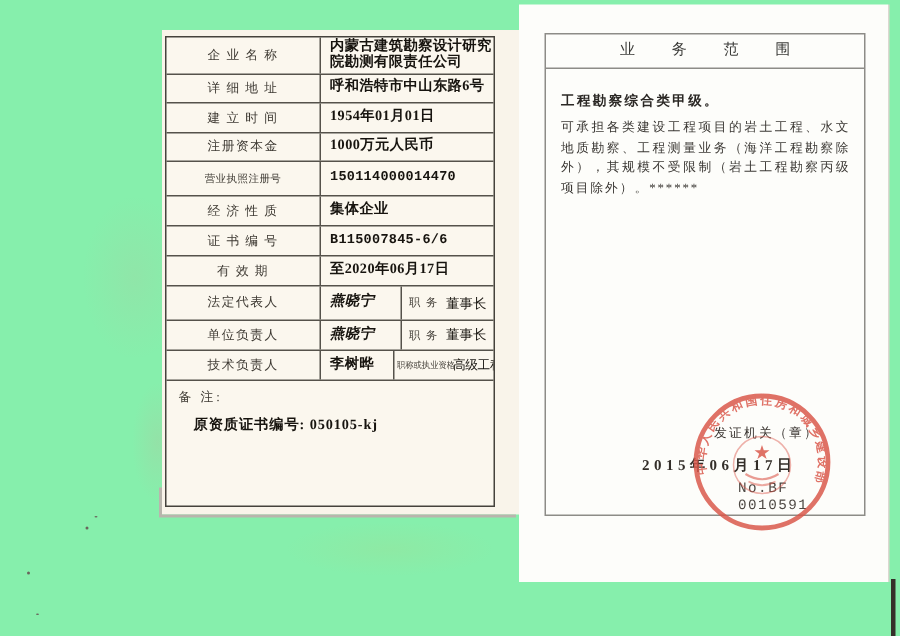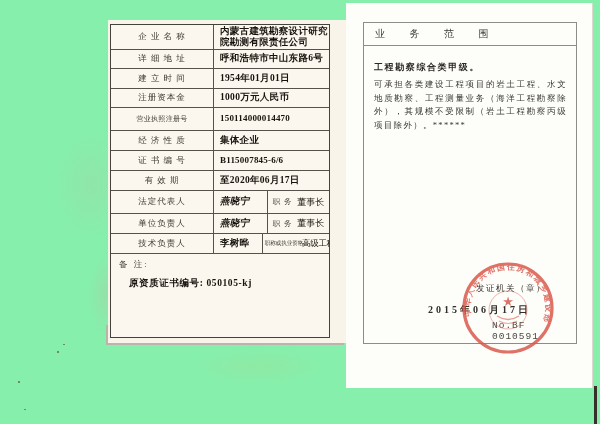--- a/index.html
+++ b/index.html
@@ -33,41 +33,41 @@
   .trow:last-child{border-bottom:none;flex:1 1 auto;}
   .tl{
     width:103px;flex:0 0 103px;border-right:1px solid #55524b;box-sizing:border-box;
     display:flex;align-items:center;justify-content:center;text-align:center;
     font-size:8.5px;letter-spacing:1px;color:#3e3a33;
   }
   .tv{
     flex:1 1 auto;display:flex;align-items:center;padding-left:6px;box-sizing:border-box;
     font-weight:bold;font-size:9.5px;line-height:11.5px;color:#17140f;letter-spacing:.3px;
   }
-  .tv.num{font-family:Liberation Serif, serif;font-weight:bold;font-size:9px;letter-spacing:.2px;text-align:center;}
+  .tv.num{font-family:Liberation Mono, monospace;font-weight:bold;font-size:9px;letter-spacing:.2px;text-align:center;}
   .tv.narrow{flex:0 0 54px;border-right:1px solid #55524b;font-style:italic;}
   .tv.narrow3{flex:0 0 49px;border-right:1px solid #55524b;}
   .ts{flex:1 1 auto;display:flex;align-items:center;justify-content:space-evenly;overflow:hidden;}
   .tsl{font-size:7.5px;letter-spacing:1px;color:#45413a;white-space:nowrap;}
   .tsv{font-weight:normal;font-size:9px;color:#17140f;white-space:nowrap;}
   .ts3 .tsl{font-size:6px;letter-spacing:0;transform:scaleX(.92);}
   .ts3 .tsv{font-size:8.5px;margin-left:-3px;letter-spacing:-.3px;}
   .remark{display:block;padding:5px 8px;box-sizing:border-box;}
   .remark .r1{font-size:8.5px;letter-spacing:2px;color:#3e3a33;}
   .remark .r2{font-weight:bold;font-size:9.5px;margin-top:6px;margin-left:10px;color:#17140f;letter-spacing:.6px;}
 
   
   .right-page{position:absolute;left:346px;top:3px;width:246px;height:385px;background:#fdfdfa;}
   .right-edge{position:absolute;left:592px;top:3px;width:1px;height:385px;background:#dcd8d0;}
   .page-corner-line{position:absolute;left:594px;top:386px;width:2.5px;height:38px;background:#35302a;}
 
   .biz-box{position:absolute;left:17px;top:19px;width:214px;height:322px;border:1px solid #8d8c87;box-sizing:border-box;}
   .biz-header{
     height:22px;line-height:22px;border-bottom:1px solid #8d8c87;
-    font-size:10px;letter-spacing:11px;text-indent:11px;color:#3b3b38;
+    text-align:center;font-size:10px;letter-spacing:11px;text-indent:11px;color:#3b3b38;
   }
   .biz-body{padding:15px 9px 0 10px;}
   .scope-title{font-weight:bold;font-size:9px;letter-spacing:1.6px;color:#2b2825;margin-bottom:4px;}
   .scope-text{font-size:8.5px;line-height:13.5px;letter-spacing:1.3px;color:#3b3834;text-align:justify;}
 
   .issuer{position:absolute;left:112px;top:260px;font-size:8.5px;letter-spacing:1.5px;color:#3a3531;}
   .issue-date{position:absolute;left:64px;top:280px;font-size:10px;letter-spacing:3px;color:#332e29;font-weight:bold;}
   .serial{position:absolute;left:128px;top:297px;font-family:"Liberation Mono",monospace;font-size:9.5px;letter-spacing:1px;color:#4d4843;}
 
   .seal{position:absolute;left:97px;top:238px;width:94px;height:94px;opacity:.83;z-index:5;pointer-events:none;}

